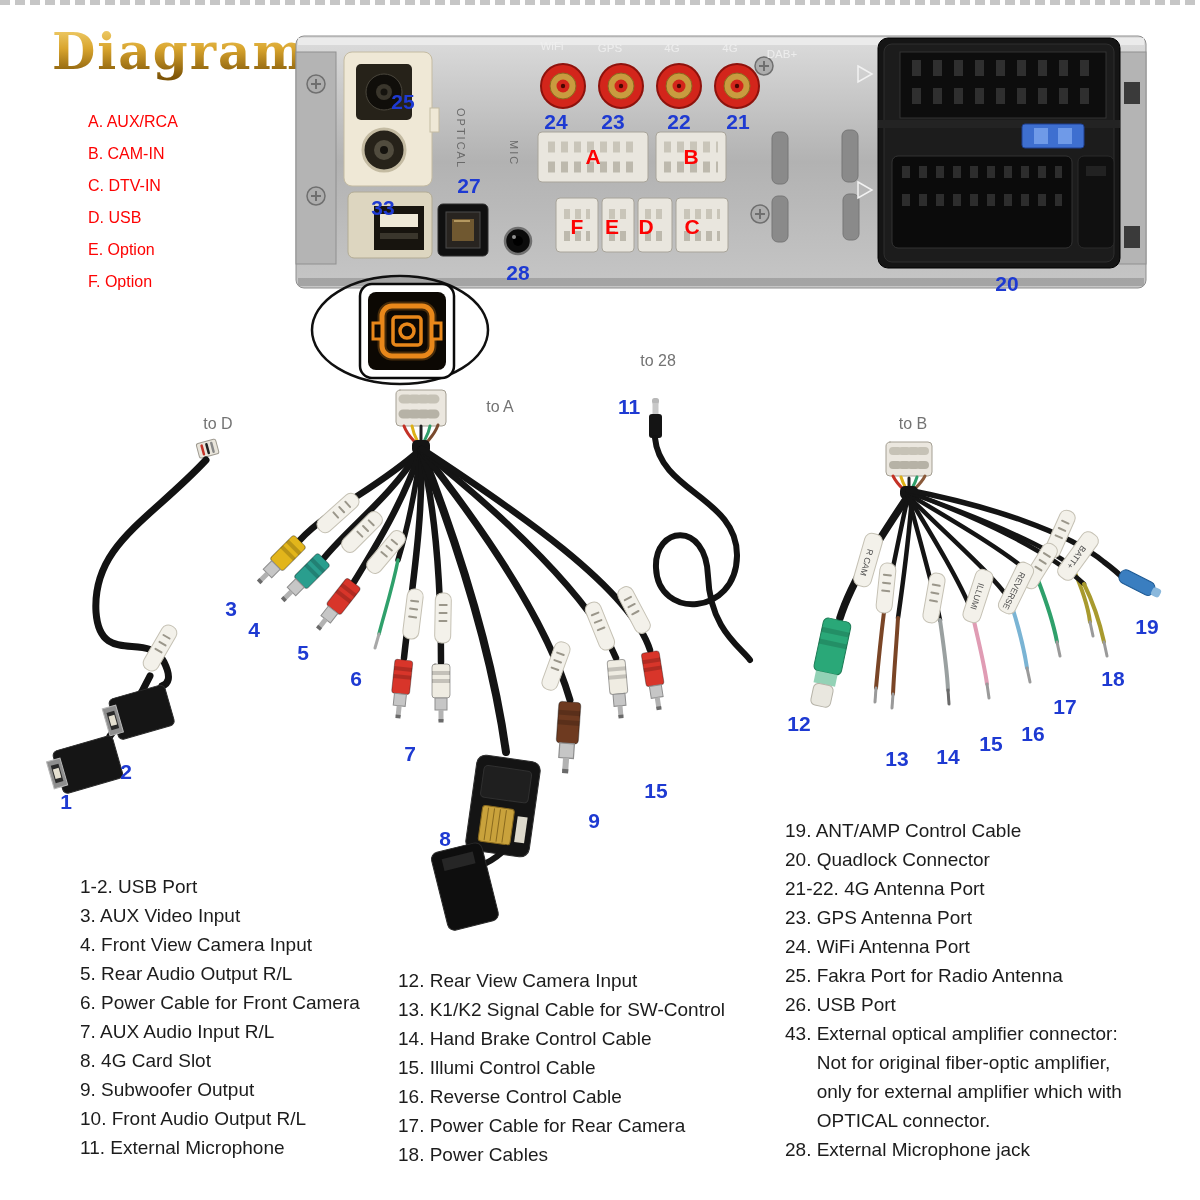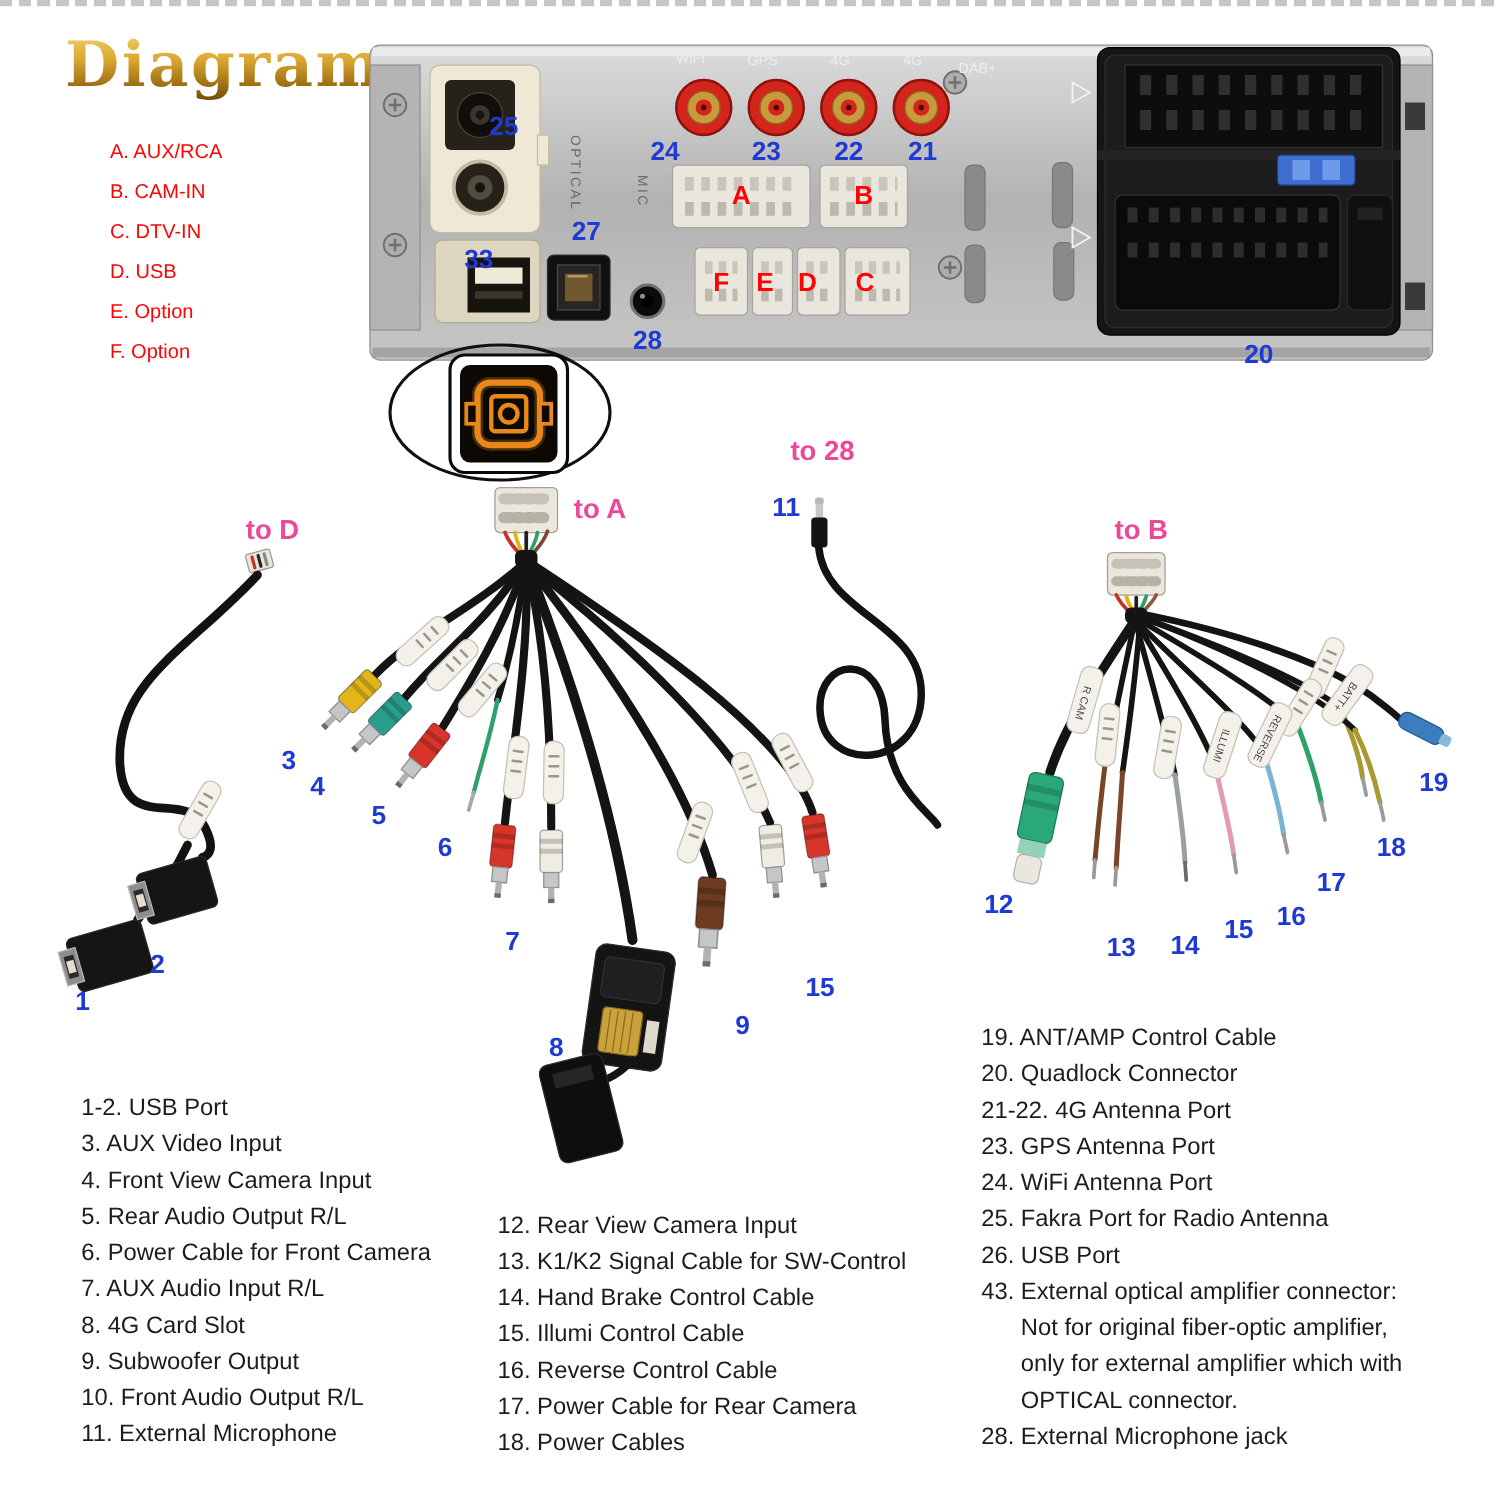--- a/index.html
+++ b/index.html
@@ -9,21 +9,21 @@
           background:repeating-linear-gradient(90deg,#c6c6c6 0 10px,transparent 10px 15px);}
   .title{position:absolute;left:52px;top:22px;margin:0;
           font:bold 50px "DejaVu Serif",serif;letter-spacing:2px;
           background:linear-gradient(180deg,#f6d97e 0%,#d9a52e 45%,#7c5306 95%);
           -webkit-background-clip:text;background-clip:text;color:transparent;-webkit-text-fill-color:transparent;}
   .legend{position:absolute;left:88px;top:106px;list-style:none;margin:0;padding:0;}
   .legend li{font-size:16px;line-height:32px;color:#fd0303;}
   .art{position:absolute;left:0;top:0;}
   .num{position:absolute;transform:translate(-50%,-50%);font-weight:bold;font-size:21px;color:#1e3ad2;white-space:nowrap;}
   .letter{position:absolute;transform:translate(-50%,-50%);font-weight:bold;font-size:21px;color:#fd0303;white-space:nowrap;}
-  .callout{position:absolute;transform:translate(-50%,-50%);font-weight:bold;font-size:22px;color:#ec4899;white-space:nowrap;}
+  .callout{position:absolute;transform:translate(-50%,-50%);font-weight:normal;font-size:16px;color:#737373;white-space:nowrap;}
   .list{position:absolute;color:#1c1c1c;font-size:19px;line-height:29px;}
   .list .li{white-space:pre-wrap;}
 </style>
 </head>
 <body>
 
 <div class="canvas">
   <div class="top-dashes"></div>
   <h1 class="title">Diagram</h1>
 
@@ -390,39 +390,39 @@
   <span class="num" style="left:948px;top:757px">14</span>
   <span class="num" style="left:991px;top:744px">15</span>
   <span class="num" style="left:1033px;top:734px">16</span>
   <span class="num" style="left:1065px;top:707px">17</span>
   <span class="num" style="left:1113px;top:679px">18</span>
   <span class="num" style="left:1147px;top:627px">19</span>
   <span class="num" style="left:1007px;top:284px">20</span>
   <span class="num" style="left:738px;top:122px">21</span>
   <span class="num" style="left:679px;top:122px">22</span>
   <span class="num" style="left:613px;top:122px">23</span>
-  <span class="num" style="left:532px;top:122px">24</span>
+  <span class="num" style="left:556px;top:122px">24</span>
   <span class="num" style="left:403px;top:102px">25</span>
   <span class="num" style="left:383px;top:208px">33</span>
   <span class="num" style="left:469px;top:186px">27</span>
   <span class="num" style="left:518px;top:273px">28</span>
 
   <span class="letter" style="left:593px;top:157px">A</span>
   <span class="letter" style="left:691px;top:157px">B</span>
   <span class="letter" style="left:577px;top:227px">F</span>
   <span class="letter" style="left:612px;top:227px">E</span>
   <span class="letter" style="left:646px;top:227px">D</span>
   <span class="letter" style="left:692px;top:227px">C</span>
 
   <span class="callout" style="left:218px;top:424px">to D</span>
-  <span class="callout" style="left:480px;top:407px">to A</span>
+  <span class="callout" style="left:500px;top:407px">to A</span>
   <span class="callout" style="left:658px;top:361px">to 28</span>
   <span class="callout" style="left:913px;top:424px">to B</span>
 
-  <div class="list" style="left:65px;top:872px">
+  <div class="list" style="left:80px;top:872px">
     <div class="li">1-2. USB Port</div>
     <div class="li">3. AUX Video Input</div>
     <div class="li">4. Front View Camera Input</div>
     <div class="li">5. Rear Audio Output R/L</div>
     <div class="li">6. Power Cable for Front Camera</div>
     <div class="li">7. AUX Audio Input R/L</div>
     <div class="li">8. 4G Card Slot</div>
     <div class="li">9. Subwoofer Output</div>
     <div class="li">10. Front Audio Output R/L</div>
     <div class="li">11. External Microphone</div>

